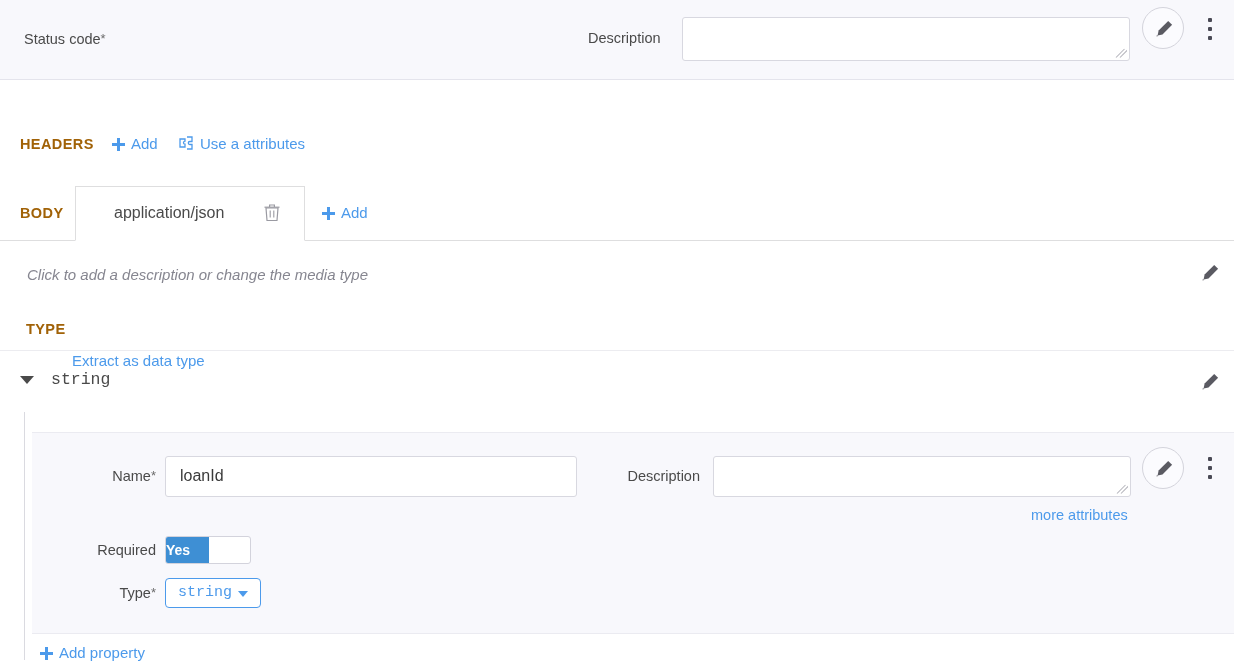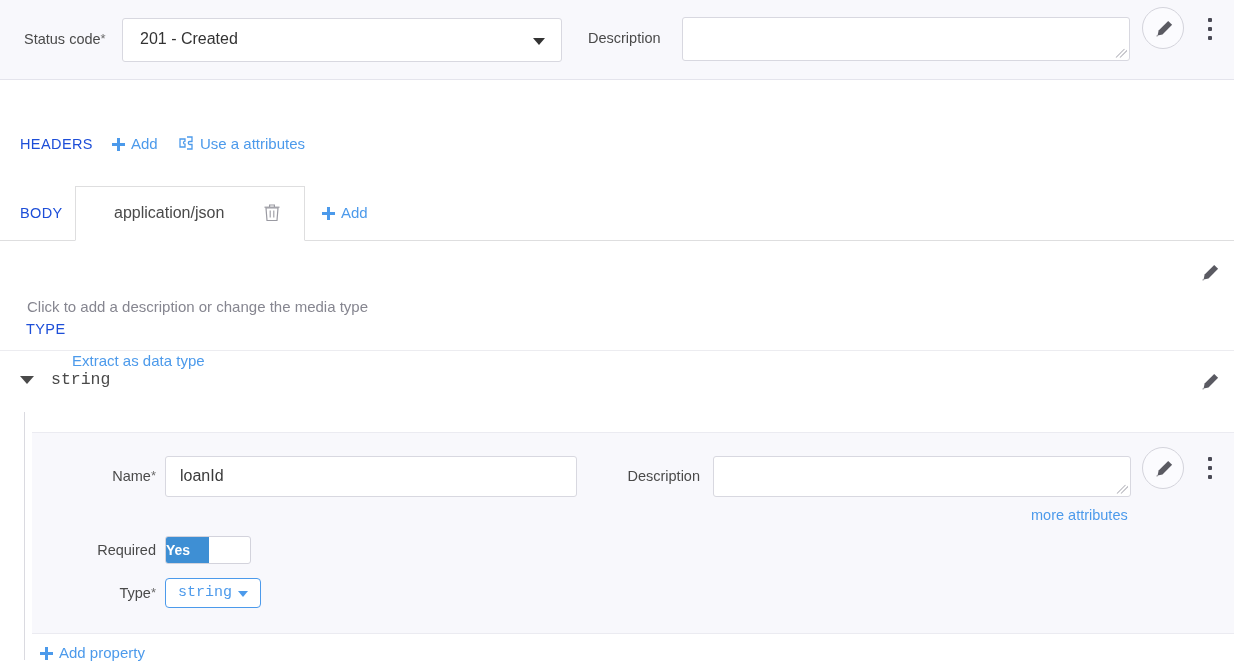--- a/index.html
+++ b/index.html
@@ -96,22 +96,22 @@
     display: block;
   }
   .kebab i:nth-child(1) { top: 5px; }
   .kebab i:nth-child(2) { top: 14px; }
   .kebab i:nth-child(3) { top: 23px; }
 
   
   .headers-row { position: absolute; left: 0; top: 128px; width: 1234px; height: 32px; }
   .sec-title {
     position: absolute;
-    font-weight: normal; font-size: 14.5px; letter-spacing: .4px;
-    color: #1d4ed8;
+    font-weight: bold; font-size: 14.5px; letter-spacing: .4px;
+    color: #a16207;
   }
   .link {
     color: #4c9aeb; cursor: pointer; font-size: 15px; white-space: nowrap;
   }
   .plus-ico {
     position: relative; display: inline-block;
     width: 13px; height: 13px; vertical-align: -2px;
   }
   .plus-ico::before, .plus-ico::after {
     content: ""; position: absolute; background: #4c9aeb;
@@ -143,23 +143,22 @@
     font-size: 16px; color: #4a4a4a;
   }
   .trash-btn { position: absolute; right: 24px; top: 16px; cursor: pointer; }
   .tab-add {
     position: absolute; left: 322px; top: 204px;
   }
 
   
   .media-desc {
     position: absolute; left: 27px; top: 266px;
-    font-size: 15px; color: #868690;
-    cursor: pointer;
-    margin-top: 32px;
+    font-style: italic; font-size: 15px; color: #868690;
+    cursor: pointer;
   }
   .pencil-plain { position: absolute; cursor: pointer; }
 
   
   .type-row { position: absolute; left: 0; top: 318px; width: 1234px; height: 30px; }
   .divider-full {
     position: absolute; left: 0; width: 1234px; height: 1px; background: #ececf0;
   }
 
   
@@ -251,24 +250,20 @@
   }
 
   .add-prop { position: absolute; left: 40px; top: 644px; }
 </style>
 </head>
 <body>
 
 <div class="statusbar">
   <div class="status-label"><span>Status code</span><span class="req-star">*</span></div>
 
-  <div class="status-select">
-    <span class="val">201 - Created</span>
-    <span class="caret-dn"></span>
-  </div>
 
   <div class="desc-label-top">Description</div>
 
   <div class="desc-area-top">
     <span class="resize-grip"></span>
   </div>
 
   <div class="pencil-circle" style="left:1142px; top:7px;">
     <svg width="20" height="20" viewBox="0 0 20 20">
       <path d="M14.2 1.9l3.9 3.9-9.6 9.6-4.9 1 1-4.9z" fill="#5a5a62"></path>

